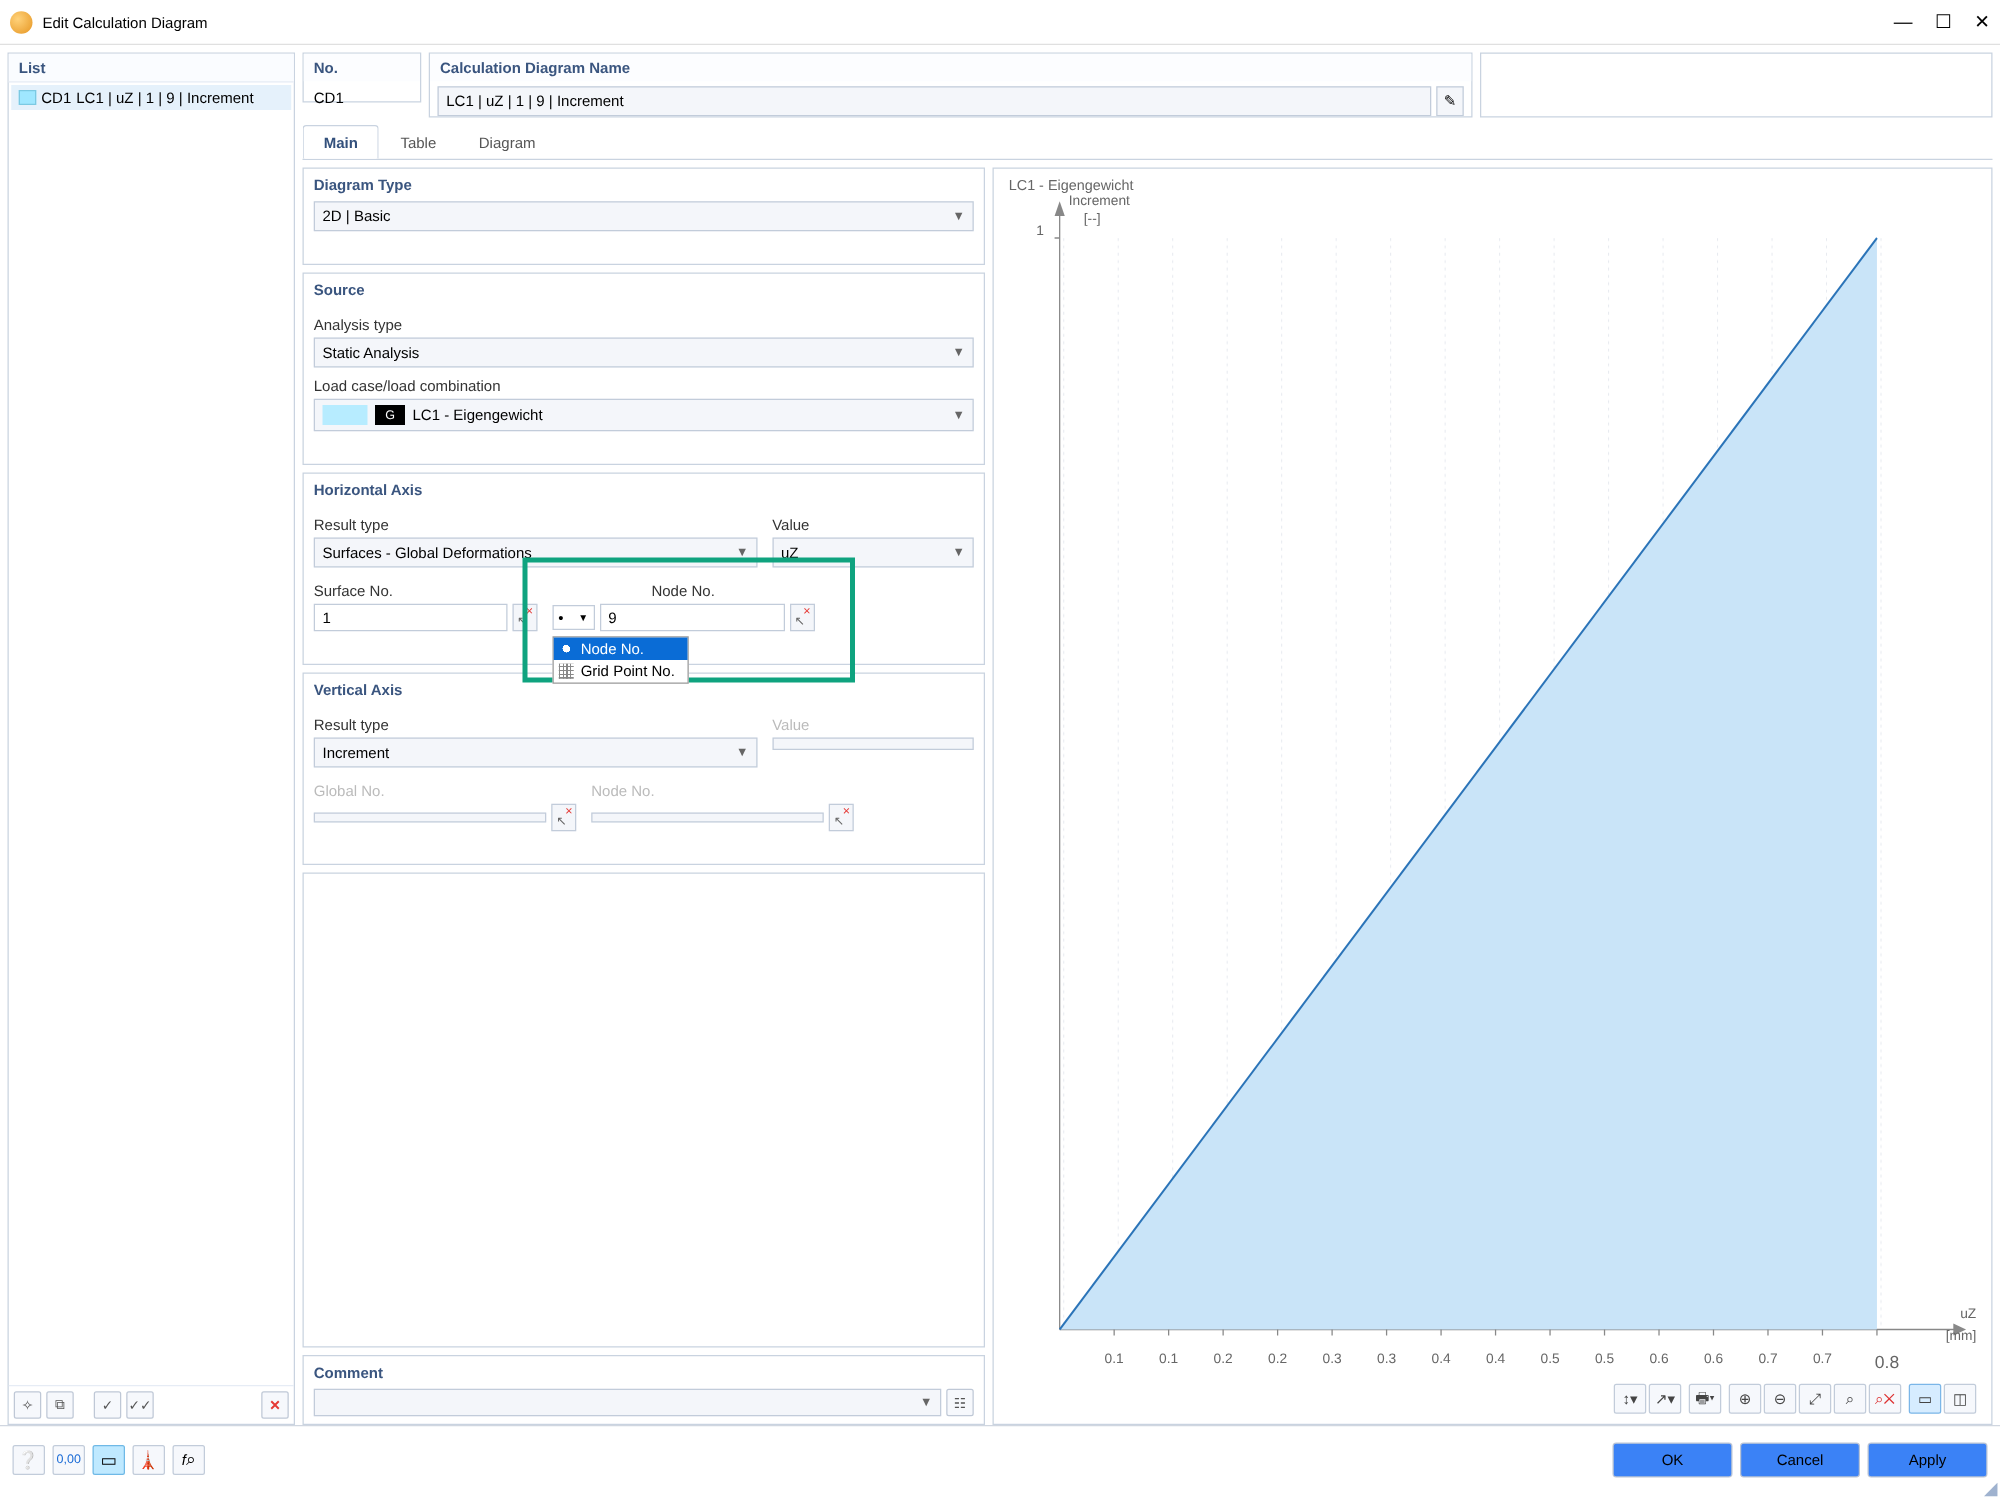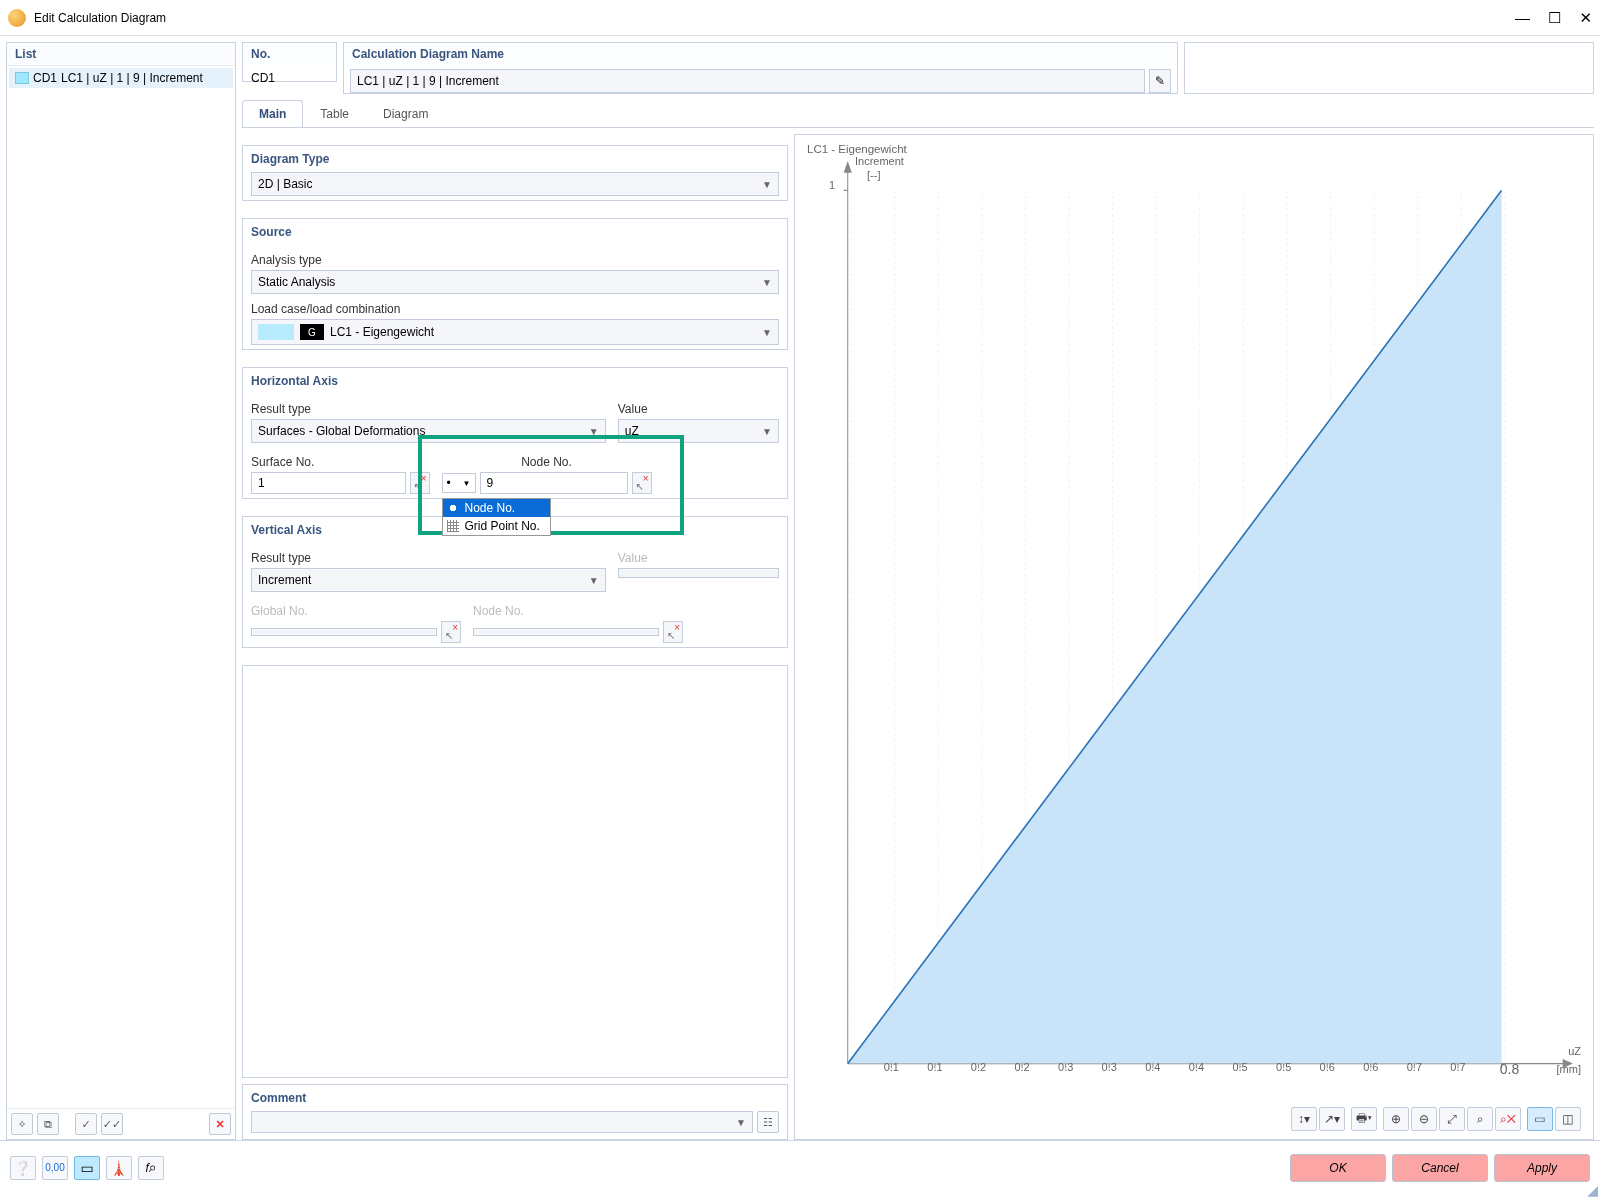--- a/index.html
+++ b/index.html
@@ -34,21 +34,21 @@
 .name-input { flex:1; border:1px solid #c2ccda; background:#f4f6fa; padding:4px 6px; }
 .edit-ico { width:22px; border:1px solid #c2ccda; background:#f4f6fa; display:flex; align-items:center; justify-content:center; }
 .blank-box { width: 410px; height:52px; border:1px solid #c9d3e0; }
 
 .tabbar { display:flex; border-bottom:1px solid #c9d3e0; }
 .tab { padding:6px 16px; border:1px solid transparent; border-bottom:none; color:#555; }
 .tab.active { background:#fff; border-color:#c9d3e0; border-radius:3px 3px 0 0; font-weight:600; color:#33507c; }
 
 .split { display:flex; gap:6px; flex:1; min-height:0; }
 .form-col { width: 546px; display:flex; flex-direction:column; gap:6px; }
-.section { border:1px solid #c9d3e0; background:#fff; padding:6px 8px 4px;margin-top:11px; }
+.section { border:1px solid #c9d3e0; background:#fff; padding:6px 8px 26px; }
 .section.flex1 { flex:1; }
 .sec-title { color:#3a557f; font-weight:600; padding-bottom:6px; }
 .lbl { color:#333; margin:8px 0 3px; }
 .select, .input { border:1px solid #c2ccda; background:#f4f6fa; padding:4px 6px; display:flex; align-items:center; justify-content:space-between; }
 .select .chev { color:#666; font-size:10px; }
 .two-col { display:flex; gap:12px; }
 .two-col > div { flex:1; }
 .mini-row { display:flex; gap:4px; align-items:center; }
 .mini-sel { width:34px; border:1px solid #c2ccda; background:#fff; padding:2px 4px; display:flex; justify-content:space-between; align-items:center; font-size:10px; }
 .num-input { flex:1; border:1px solid #c2ccda; background:#fff; padding:3px 6px; }
@@ -81,21 +81,21 @@
 .ct-btn { width:26px; height:24px; border:1px solid #c2ccda; background:#f6f8fc; border-radius:2px; display:flex; align-items:center; justify-content:center; font-size:12px; color:#444; }
 .ct-btn.active { background:#d6ecff; border-color:#7bb6e8; }
 
 .comment-sec { border:1px solid #c9d3e0; padding:6px 8px; }
 .comment-row { display:flex; gap:4px; }
 .comment-row .select { flex:1; }
 
 
 .footer { height:54px; border-top:1px solid #d0d6e0; display:flex; align-items:center; padding:0 10px; gap:6px; }
 .footer .spacer { flex:1; }
-.footer .btn { min-width:96px; height:28px; border:1px solid #b9c3d4; background:#fca5a5; border-radius:3px; display:flex; align-items:center; justify-content:center;font-style:italic; }
+.footer .btn { min-width:96px; height:28px; border:1px solid #b9c3d4; background:#3b82f6; border-radius:3px; display:flex; align-items:center; justify-content:center; }
 .tool-ico { width:26px; height:24px; border:1px solid #c2ccda; background:#f6f8fc; border-radius:2px; display:flex; align-items:center; justify-content:center; font-size:14px; }
 .tool-ico.active { background:#bfe9ff; border-color:#6fb9e6; }
 
 
 .grip { position:absolute; right:2px; bottom:2px; color:#9fb2cf; font-size:14px; }
 </style>
 </head>
 <body>
 
 <div class="titlebar">
@@ -328,21 +328,21 @@
                 <line x1="639.2" y1="770" x2="639.2" y2="774"></line>
               <line x1="682" y1="770" x2="682" y2="774"></line>
             </g>
           </svg>
           
           <div style="position:absolute; left:48px; top:0; color:#666; font-size:11px;">Increment</div>
           <div style="position:absolute; left:60px; top:14px; color:#666; font-size:11px;">[--]</div>
           <div style="position:absolute; left:22px; top:24px; color:#666; font-size:11px;">1</div>
           <div style="position:absolute; right:0; bottom:42px; color:#666; font-size:11px;">uZ</div>
           <div style="position:absolute; right:0; bottom:24px; color:#666; font-size:11px;">[mm]</div>
-          <div id="xticks" style="position:absolute; left:0; right:0; bottom:24px; height:14px;">
+          <div id="xticks" style="position:absolute; left:0; right:0; bottom:4px; height:14px;">
               <span style="position: absolute; color: rgb(102, 102, 102); font-size: 11px; transform: translateX(-50%); left: 10.8947%;">0.1</span>
               <span style="position: absolute; color: rgb(102, 102, 102); font-size: 11px; transform: translateX(-50%); left: 16.5263%;">0.1</span>
               <span style="position: absolute; color: rgb(102, 102, 102); font-size: 11px; transform: translateX(-50%); left: 22.1579%;">0.2</span>
               <span style="position: absolute; color: rgb(102, 102, 102); font-size: 11px; transform: translateX(-50%); left: 27.7895%;">0.2</span>
               <span style="position: absolute; color: rgb(102, 102, 102); font-size: 11px; transform: translateX(-50%); left: 33.4211%;">0.3</span>
               <span style="position: absolute; color: rgb(102, 102, 102); font-size: 11px; transform: translateX(-50%); left: 39.0526%;">0.3</span>
               <span style="position: absolute; color: rgb(102, 102, 102); font-size: 11px; transform: translateX(-50%); left: 44.6842%;">0.4</span>
               <span style="position: absolute; color: rgb(102, 102, 102); font-size: 11px; transform: translateX(-50%); left: 50.3158%;">0.4</span>
               <span style="position: absolute; color: rgb(102, 102, 102); font-size: 11px; transform: translateX(-50%); left: 55.9474%;">0.5</span>
               <span style="position: absolute; color: rgb(102, 102, 102); font-size: 11px; transform: translateX(-50%); left: 61.5789%;">0.5</span>

